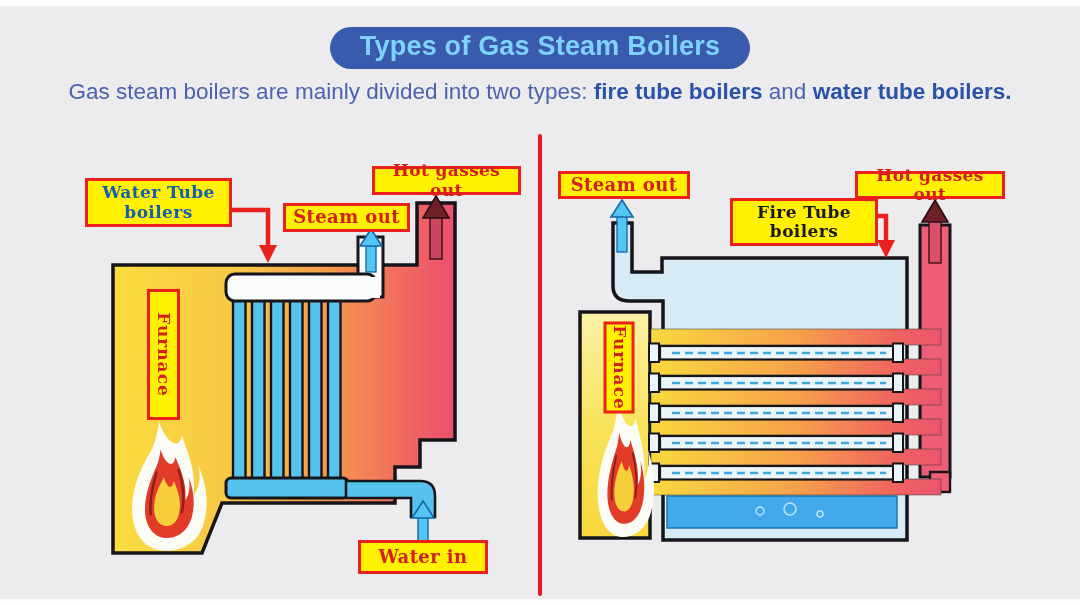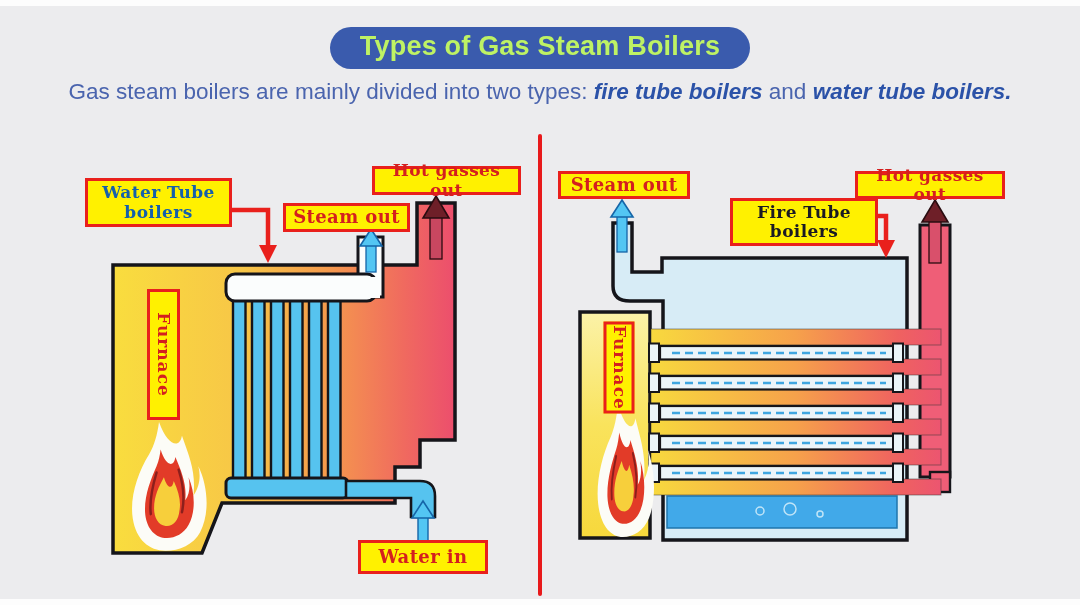--- a/index.html
+++ b/index.html
@@ -4,25 +4,25 @@
 <style>
   html,body{margin:0;padding:0;}
   body{width:1080px;height:605px;overflow:hidden;background:#fff;
        font-family:"Liberation Sans", sans-serif;}
   .stage{position:relative;width:1080px;height:605px;background:#ECECEE;}
   .edge{position:absolute;left:0;width:1080px;height:6px;background:#fdfdfd;}
   .edge.top{top:0;} .edge.bottom{bottom:0;}
 
   
   .title-wrap{position:absolute;top:27px;left:0;width:1080px;display:flex;justify-content:center;}
-  .title-pill{background:#3A5BAD;color:#bef264;font-weight:bold;font-size:27px;
+  .title-pill{background:#3A5BAD;color:#7dd3fc;font-weight:bold;font-size:27px;
               padding:4px 30px 7px 30px;border-radius:22px;letter-spacing:0.2px;}
   .subtitle{position:absolute;top:79px;left:0;width:1080px;text-align:center;
             font-size:22.5px;color:#4A64AE;}
-  .subtitle b{color:#2B52A8;font-weight:bold;font-style:italic;}
+  .subtitle b{color:#2B52A8;font-weight:bold;}
 
   
   .divider{position:absolute;left:538px;top:134px;width:4px;height:462px;background:#E8191B;border-radius:2px;}
 
   
   .tag{position:absolute;box-sizing:border-box;background:#FFF100;border:3px solid #E9201C;
        color:#D41F1F;font-family:"DejaVu Serif", serif;font-weight:bold;font-size:17px;
        display:flex;flex-direction:column;align-items:center;justify-content:center;
        text-align:center;line-height:1.12;letter-spacing:0.4px;z-index:5;}
   .tag.blue{color:#1560AC;}

